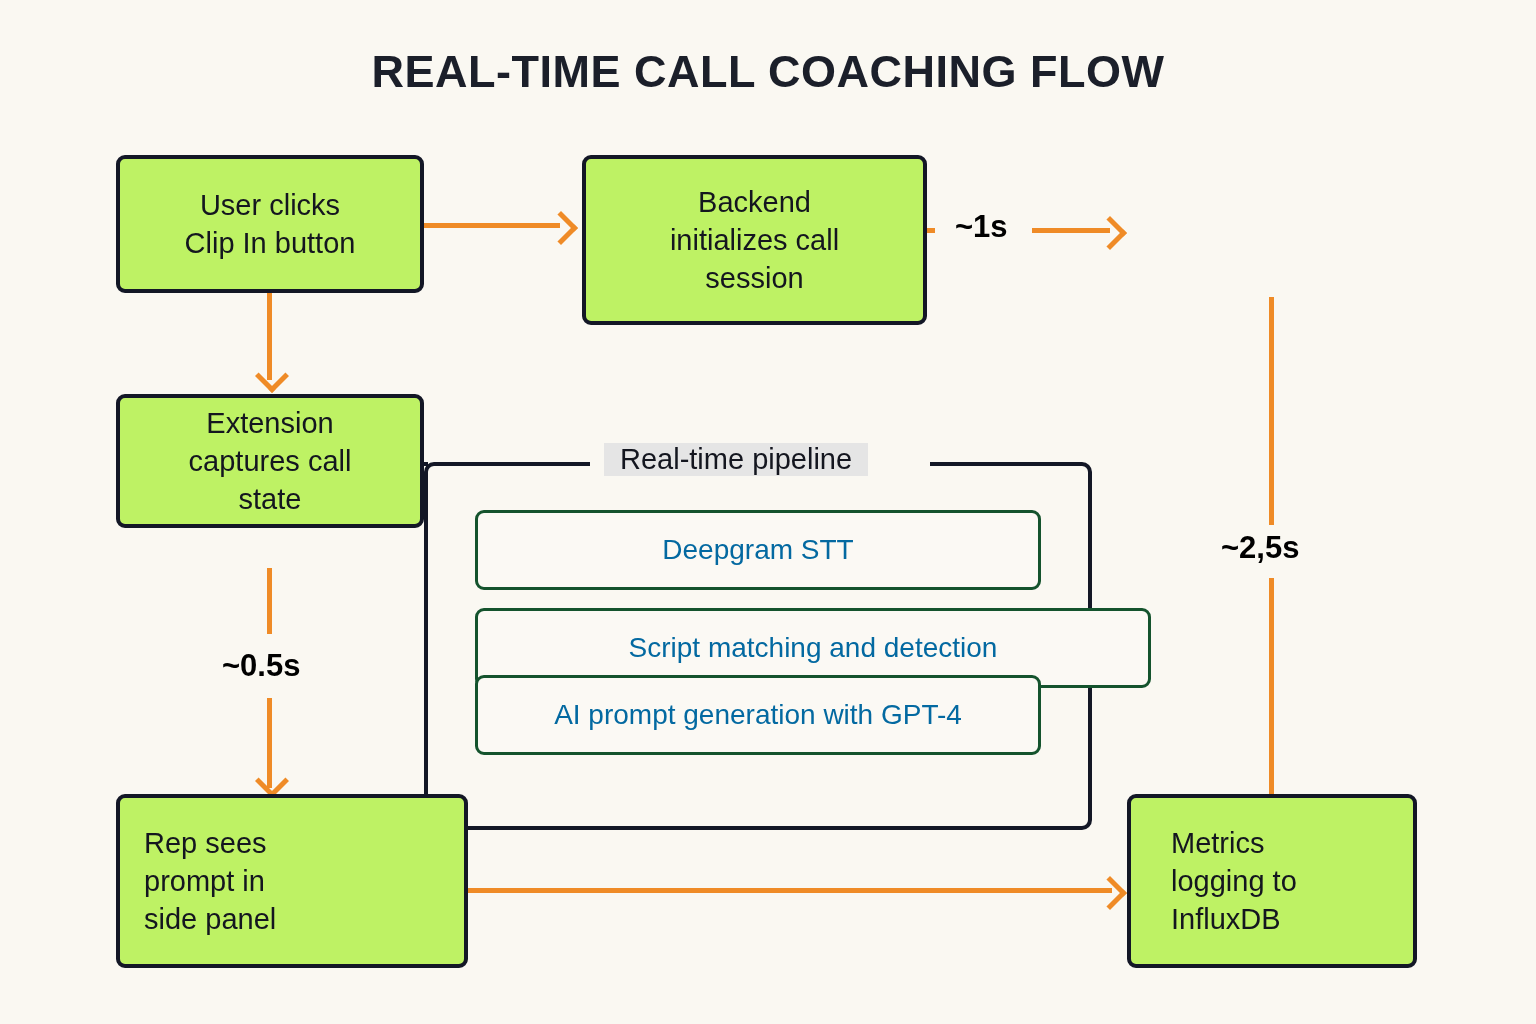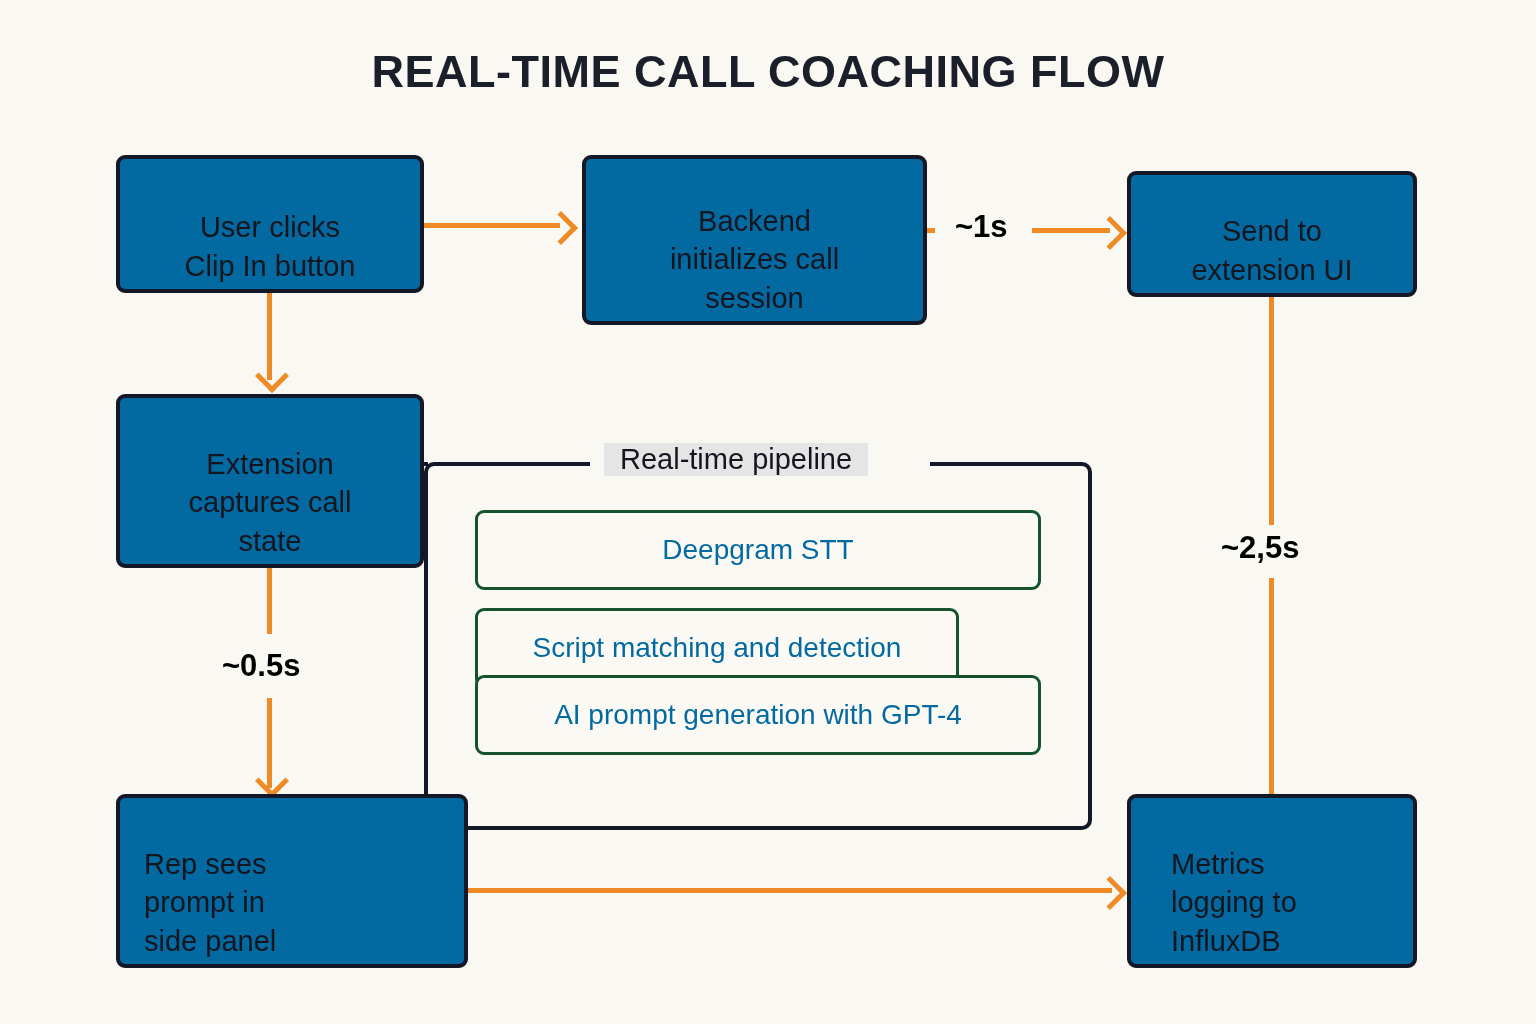--- a/index.html
+++ b/index.html
@@ -30,24 +30,24 @@
     letter-spacing: 0.5px;
     color: #1b1f2a;
   }
 
   
   .node {
     position: absolute;
     box-sizing: border-box;
     border: 4px solid #131726;
     border-radius: 9px;
-    background: #0369a1;
+    background: #bef264;
     color: #14161f;
     display: flex;
-    align-items: flex-end;
+    align-items: center;
     justify-content: center;
     text-align: center;
     font-size: 29px;
     line-height: 1.32;
     padding: 4px 10px;
   }
   .node.left-align {
     justify-content: flex-start;
     text-align: left;
     padding-left: 24px;
@@ -161,46 +161,40 @@
   <div class="subgraph-border" style="left:424px; top:462px; width:668px; height:368px;"></div>
 
   <div class="subgraph-mask" style="left:590px; top:456px; width:340px; height:14px;"></div>
   <div class="subgraph-title" style="left:604px; top:443px;">Real-time pipeline</div>
 
   <div class="edge-black h" style="left:418px; top:462px; width:10px;"></div>
 
   <div class="edge-black h" style="left:418px; top:828px; width:10px;"></div>
 
   <div class="node-inner" style="left:475px; top:510px; width:566px; height:80px;">Deepgram STT</div>
-  <div class="node-inner" style="left:475px; top:608px; width:484px; height:80px;">Script matching and detection</div>
+  <div class="node-inner" style="left:475px; top:608px; width:676px; height:80px;">Script matching and detection</div>
   <div class="node-inner" style="left:475px; top:675px; width:566px; height:80px;">AI prompt generation with GPT-4</div>
 
   <div class="node" style="left:116px; top:155px; width:308px; height:138px;">
     <span>
       <span>User clicks</span><br>
       <span>Clip In button</span>
     </span>
   </div>
 
   <div class="node" style="left:582px; top:155px; width:345px; height:170px;">
     <span>
       <span>Backend</span><br>
       <span>initializes call</span><br>
       <span>session</span>
     </span>
   </div>
 
-  <div class="node" style="left:1127px; top:171px; width:290px; height:126px;">
-    <span>
-      <span>Send to</span><br>
-      <span>extension UI</span>
-    </span>
-  </div>
-
-  <div class="node" style="left:116px; top:394px; width:308px; height:174px;">
+
+  <div class="node" style="left:116px; top:394px; width:308px; height:134px;">
     <span>
       <span>Extension</span><br>
       <span>captures call</span><br>
       <span>state</span>
     </span>
   </div>
 
   <div class="node left-align" style="left:116px; top:794px; width:352px; height:174px;">
     <span>
       <span>Rep sees</span><br>

